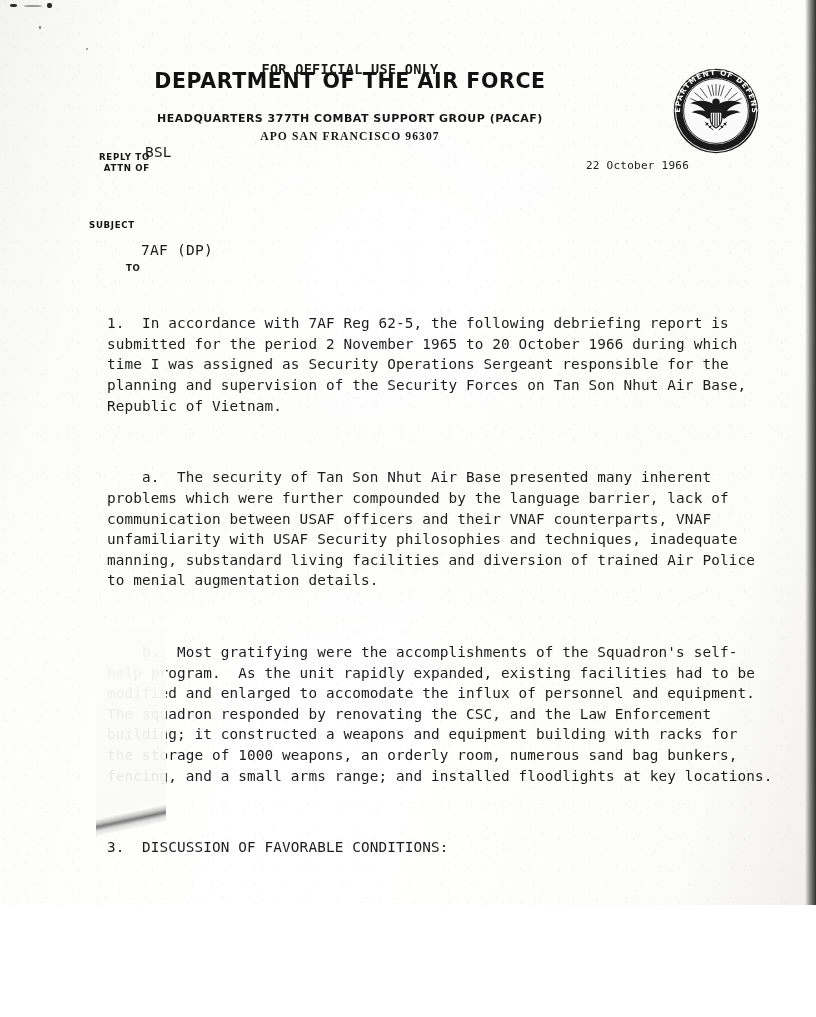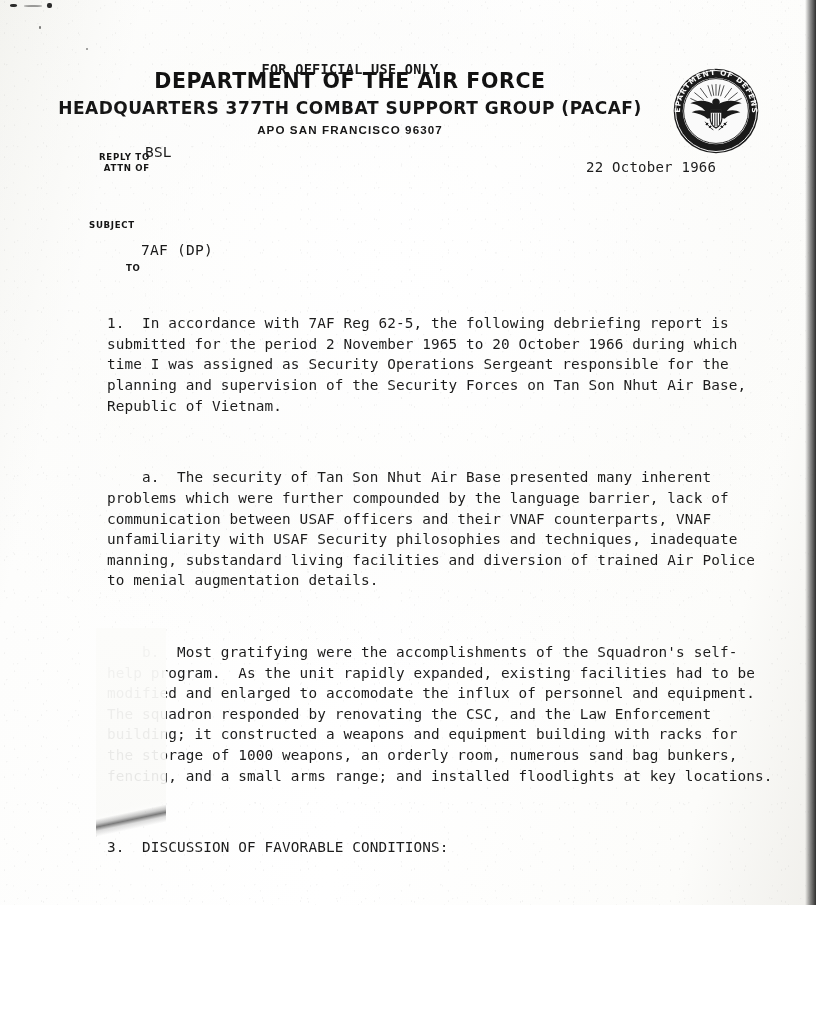--- a/index.html
+++ b/index.html
@@ -101,28 +101,28 @@
     font-family: "DejaVu Sans", "Liberation Sans", sans-serif;
     font-size: 20.5px;
     font-weight: 700;
     letter-spacing: 0.6px;
     color: #121212;
     margin-top: -6px;
     line-height: 22px;
   }
   #hq-line {
     font-family: "DejaVu Sans", "Liberation Sans", sans-serif;
-    font-size: 17px;
+    font-size: 11px;
     font-weight: 600;
     letter-spacing: 0.5px;
     color: #161616;
-    margin-top: 6px;
+    margin-top: 20px;
   }
   #apo-line {
-    font-family: Liberation Sans, sans-serif;
+    font-family: Liberation Serif, serif;
     font-size: 11.6px;
     font-weight: 700;
     letter-spacing: 1.1px;
     color: #161616;
     margin-top: 5px;
     text-align: center;
   }
 
   
   #seal {
@@ -152,21 +152,21 @@
     left: 145px;
     top: 144px;
     font-size: 14.5px;
     letter-spacing: 0.2px;
     color: #1b1b1b;
   }
   #date-line {
     position: absolute;
     left: 586px;
     top: 159px;
-    font-size: 14px;
+    font-size: 11px;
     letter-spacing: 0.25px;
     color: #1b1b1b;
   }
 
   
   #subject-label {
     position: absolute;
     left: 89px;
     top: 200px;
     font-family: "DejaVu Sans", "Liberation Sans", sans-serif;

